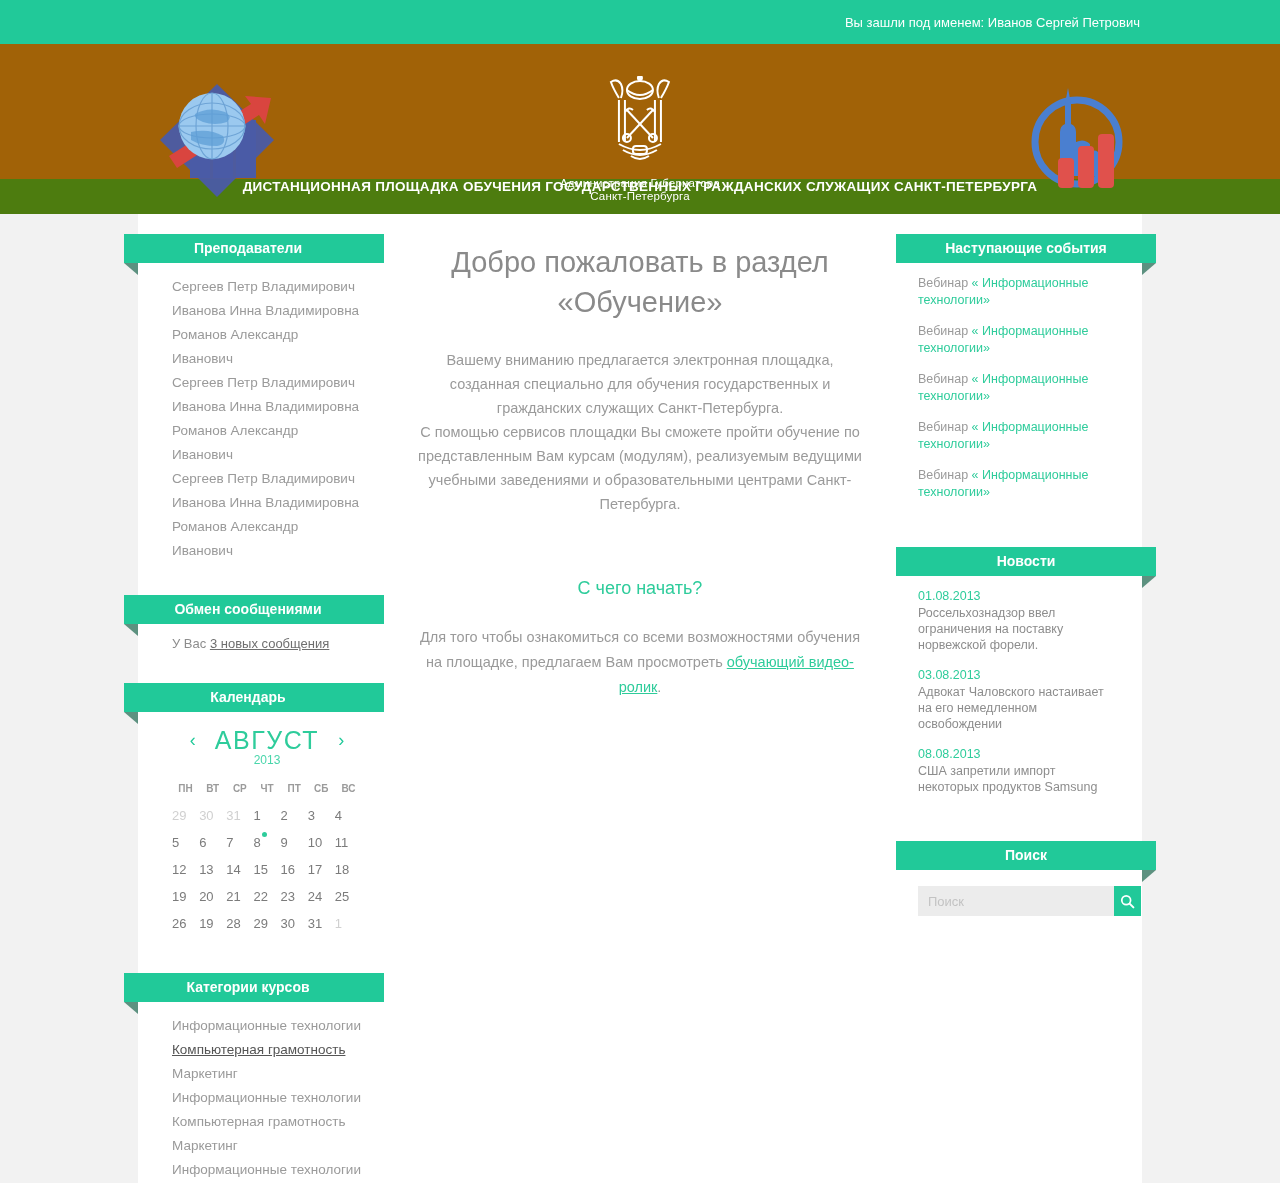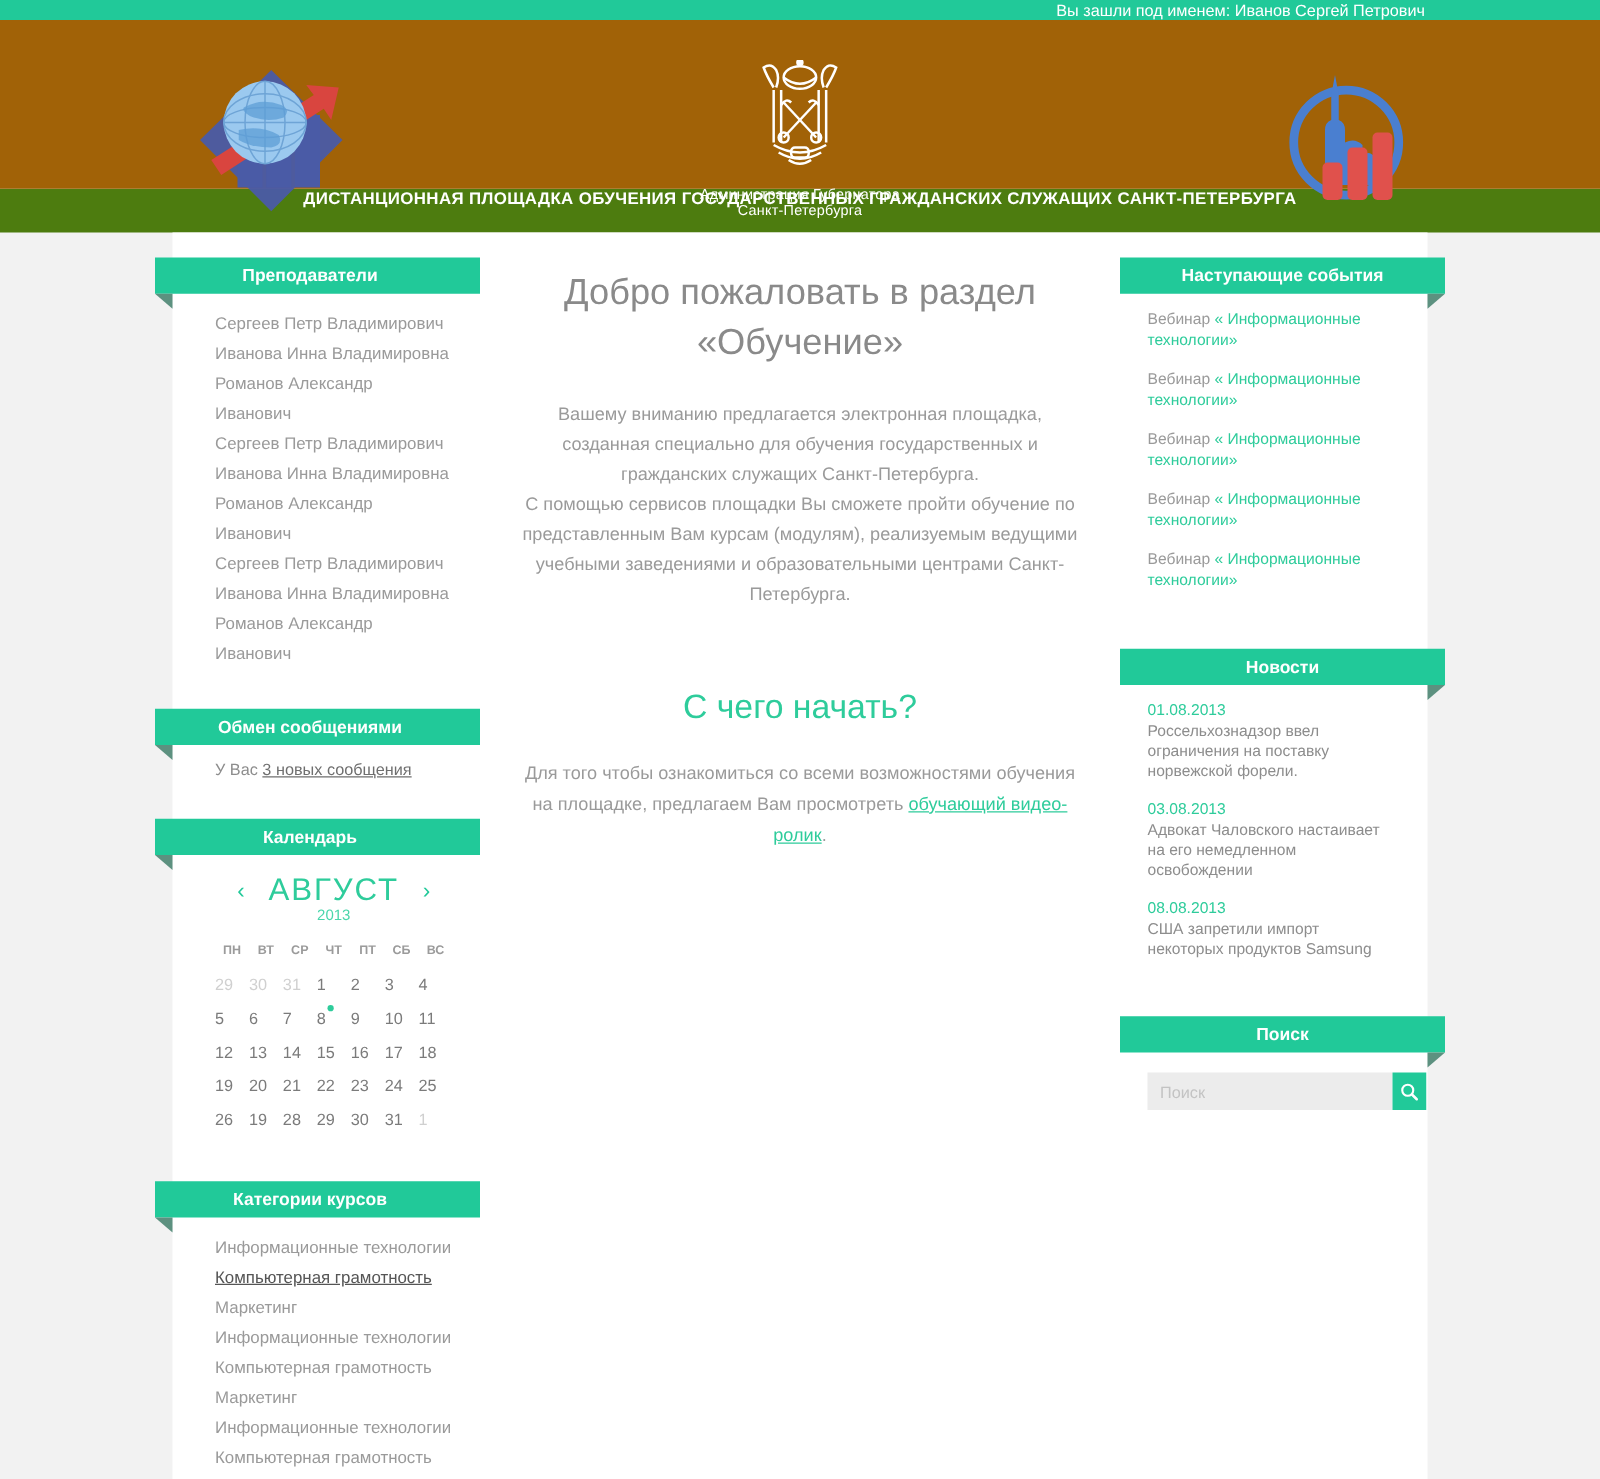--- a/index.html
+++ b/index.html
@@ -6,21 +6,21 @@
   * { box-sizing: border-box; }
   html, body {
     margin: 0; padding: 0;
     background: #f2f2f2;
     font-family: "Liberation Sans", sans-serif;
   }
   body { width: 1280px; min-height: 1183px; position: relative; }
 
   
   .topbar {
-    height: 16px;
+    height: 44px;
     background: #21c999;
     color: #ffffff;
     display: flex;
     align-items: center;
     justify-content: flex-end;
     padding-right: 140px;
     font-size: 13px;
     padding-left: 19px;
   }
 
@@ -199,21 +199,21 @@
     margin: 18px 0 26px 0;
   }
   .lead {
     font-size: 14.5px;
     color: #9a9a9a;
     text-align: center;
     line-height: 24px;
     margin: 0;
   }
   .start-title {
-    font-size: 27px;
+    font-size: 18px;
     color: #2ecc9b;
     font-weight: normal;
     text-align: center;
     margin: 62px 0 26px 0;
   }
   .start-text {
     font-size: 14.5px;
     color: #9a9a9a;
     text-align: center;
     line-height: 25px;

